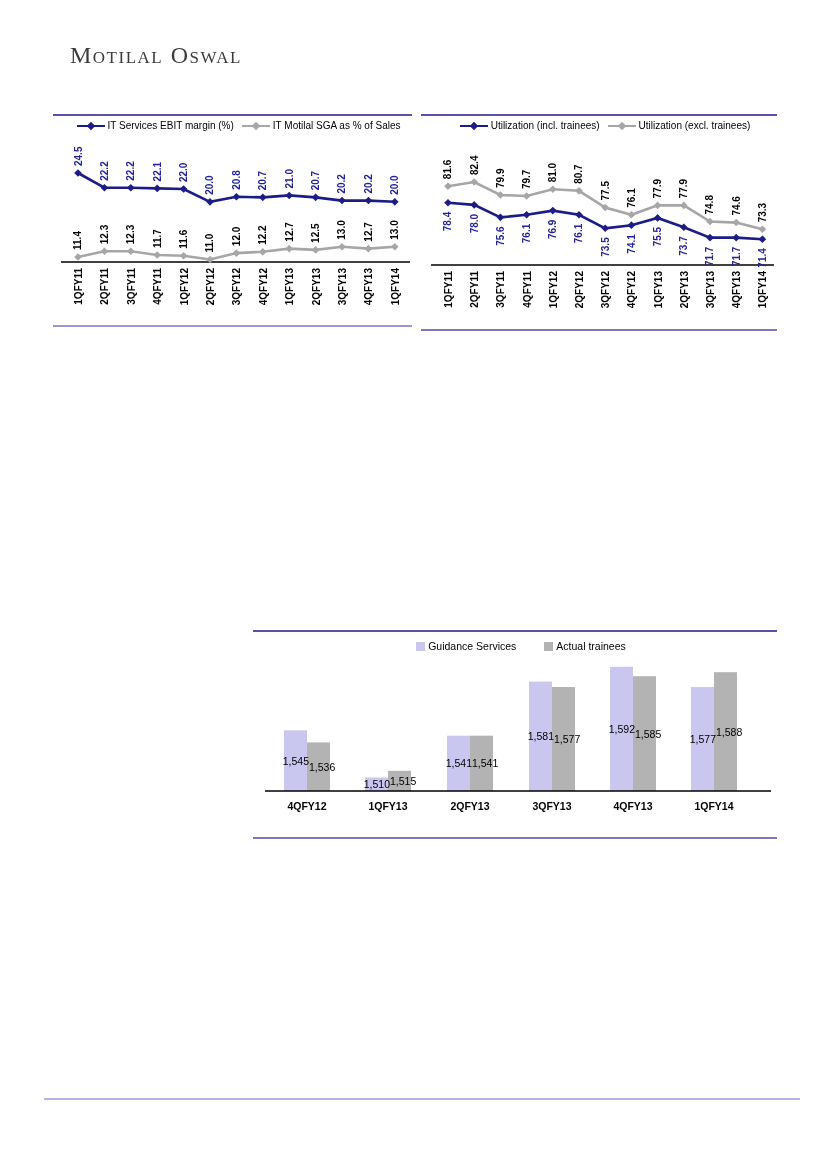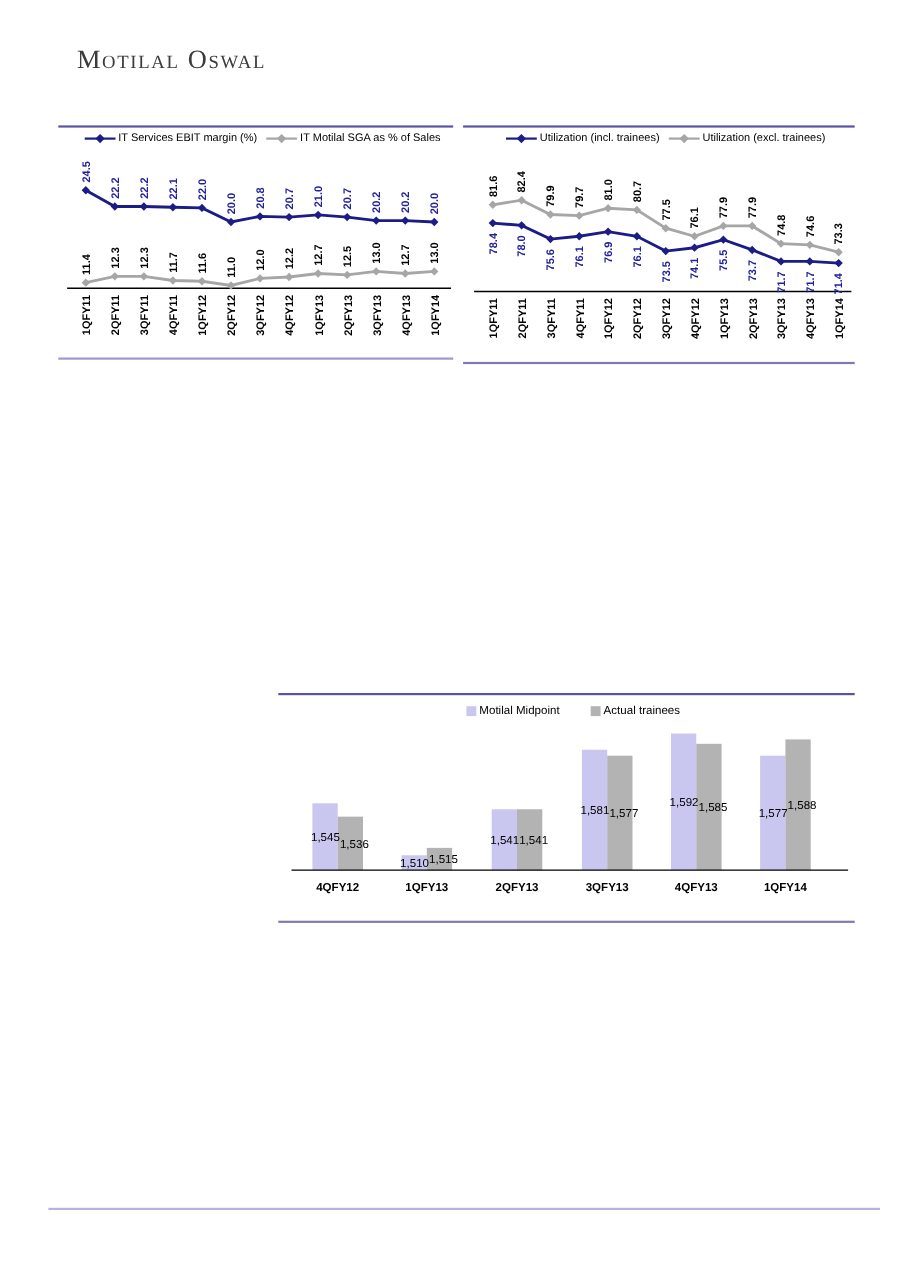--- a/index.html
+++ b/index.html
@@ -195,21 +195,21 @@
       <text x="345.4" y="131" text-anchor="end" transform="rotate(-90 345.4 131)" font-size="10" font-weight="600" fill="#000">1QFY14</text>
     </svg>
   <div class="rule mid" style="top:217px"></div>
 </div>
 
 <div class="chart" id="c2" style="left:253px;top:628px;width:524px;height:212px;">
   <div class="rule" style="top:2px"></div>
   <div class="legend" style="top:12px;gap:28px;font-size:10.5px">
     <span class="li">
       <span class="sq" style="background:#c9c7f0"></span>
-      <span>Motilal Midpoint</span>
+      <span>Guidance Services</span>
     </span>
     <span class="li">
       <span class="sq" style="background:#b3b3b3"></span>
       <span>Actual trainees</span>
     </span>
   </div>
   <svg class="plot" id="svg2" width="524" height="205" style="top:0">
       <rect x="31" y="102.3" width="23" height="60.8" fill="#c9c7f0"></rect>
       <rect x="54" y="114.4" width="23" height="48.6" fill="#b3b3b3"></rect>
       <text x="56" y="136.6" text-anchor="end" font-size="10.5" fill="#000">1,545</text>

